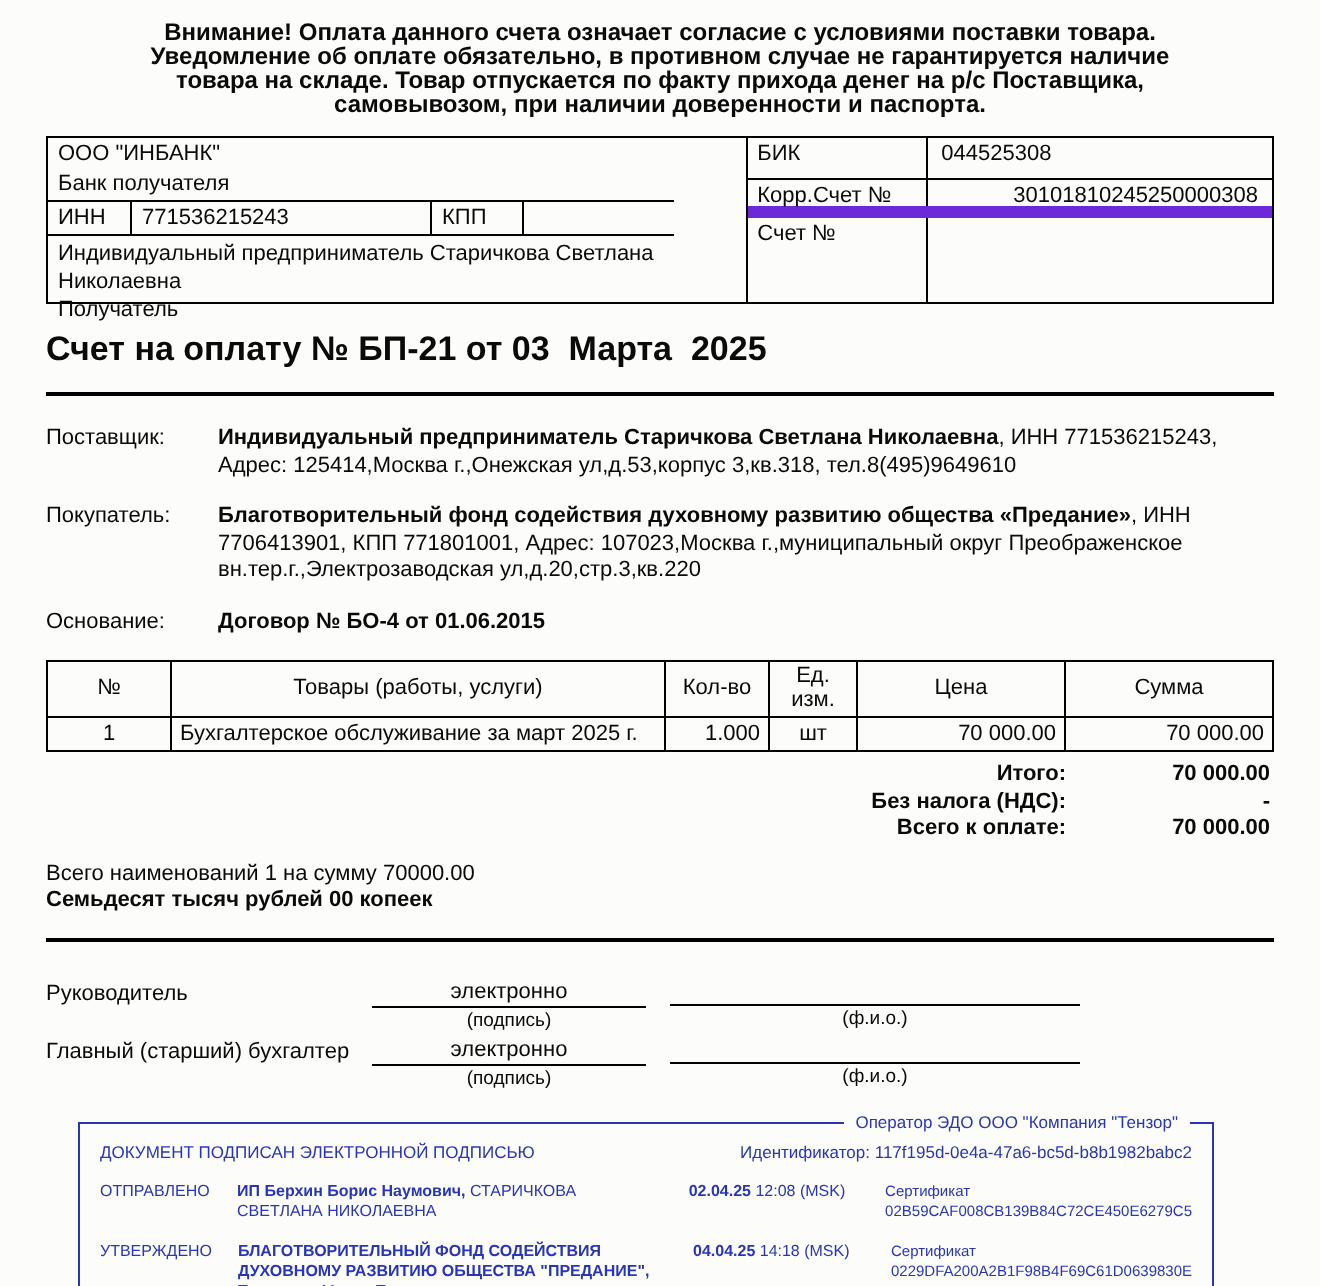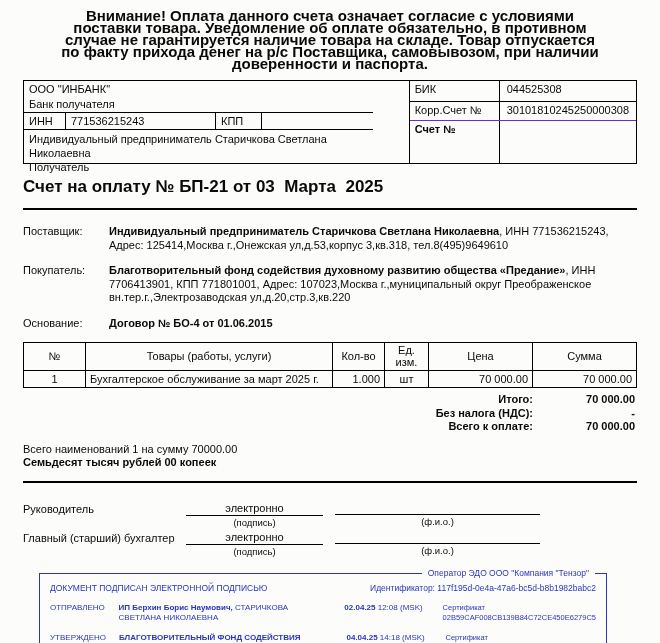--- a/index.html
+++ b/index.html
@@ -7,39 +7,39 @@
   body {
     width:660px; height:643px; overflow:hidden;
     background:#fcfcfa; color:#0a0a0a;
     font-family:"Liberation Sans", sans-serif; font-size:11px;
   }
   .page { padding:10px 23px 0 23px; }
 
   
   .warning {
     width:548px; margin:0 auto; text-align:center;
-    font-weight:bold; font-size:15px; line-height:12px;
+    font-weight:bold; font-size:12px; line-height:12px;
   }
 
   
   .bank { display:flex; border:1.6px solid #000; margin-top:10px; height:84px; }
   .bank-left { width:365px; display:flex; flex-direction:column; }
   .bank-right { flex:1; border-left:1.6px solid #000; display:flex; flex-direction:column;margin-left:36px; }
   .bl-name { height:32px; border-bottom:1px solid #000; padding:1px 5px; line-height:15px; }
   .bl-inn { height:18px; border-bottom:1px solid #000; display:flex; }
   .bl-inn > div { padding:2px 5px; }
   .inn-label { width:42px; border-right:1px solid #000; }
   .inn-value { width:150px; border-right:1px solid #000; }
   .kpp-label { width:46px; border-right:1px solid #000; }
   .kpp-value { flex:1; }
   .bl-payee { flex:1; padding:2px 5px; line-height:14px; }
   .br-row { display:flex; }
   .br-row1 { height:21px; border-bottom:1px solid #000; }
-  .br-row2 { height:19px; border-bottom:1px solid #6d28d9; }
-  .br-row3 { flex:1;font-weight:bold; }
+  .br-row2 { height:19px; border-bottom:6px solid #6d28d9;gap:36px; }
+  .br-row3 { flex:1; }
   .br-label { width:90px; border-right:1px solid #000; padding:2px 5px; }
   .br-value { flex:1; padding:2px 7px; }
 
   
   .doc-title { margin-top:13px; font-size:17px; font-weight:bold; white-space:pre; }
   .hr-thick { border:none; border-top:2.5px solid #000; margin:11px 0 0 0; }
 
   
   .parties { margin-top:15px; }
   .party-row { display:flex; line-height:13.5px; margin-bottom:12px; }

